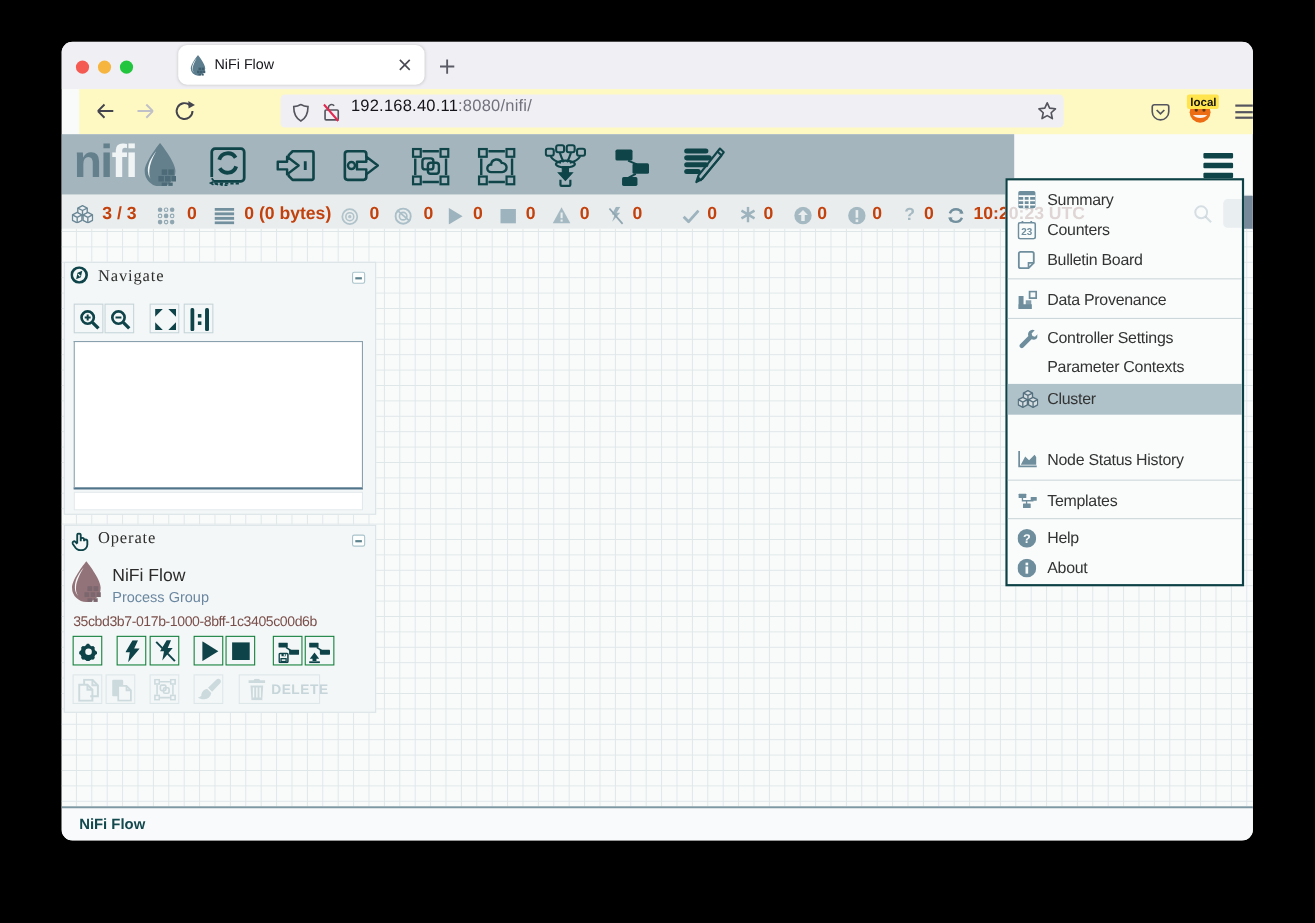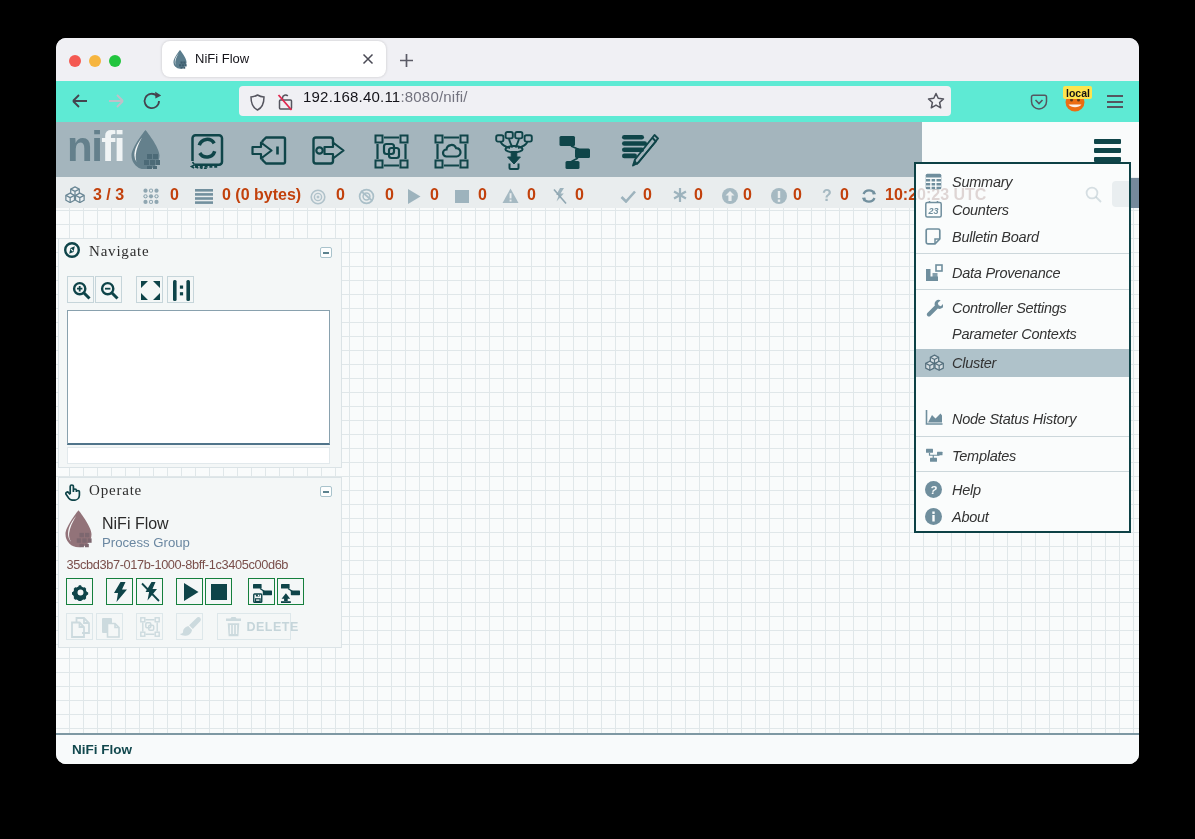--- a/index.html
+++ b/index.html
@@ -4,21 +4,21 @@
 <style>
   * { margin:0; padding:0; box-sizing:border-box; }
   html,body { width:1195px; height:839px; background:#000; font-family:"Liberation Sans", sans-serif; overflow:hidden; }
   .abs { position:absolute; }
   #win { position:absolute; left:56px; top:38px; width:1083px; height:726px; border-radius:10px; overflow:hidden; background:#f9fbfb; }
   
   #tabbar { position:absolute; left:0; top:0; width:1083px; height:43px; background:#f0f0f4; }
   .light { position:absolute; top:16.5px; width:12px; height:12px; border-radius:50%; }
   #tab { position:absolute; left:106px; top:3px; width:224px; height:36px; background:#fff; border-radius:8px; box-shadow:0 0 3px rgba(0,0,0,0.18); }
   #tab .title { position:absolute; left:33px; top:10px; font-size:13px; color:#15141a; }
-  #urlbar { position:absolute; left:0; top:43px; width:1083px; height:41px; background:#5eead4; }
+  #urlbar { position:absolute; left:16px; top:43px; width:1083px; height:41px; background:#fef9c3; }
   #urlfield { position:absolute; left:183px; top:5px; width:712px; height:30px; background:#f0f0f4; border-radius:4px; }
   #urltext { position:absolute; left:247px; top:7px; font-size:15px; color:#15141a; letter-spacing:0.2px;}
   #urltext .dim { color:#72727e; }
   
   #nifihead { position:absolute; left:0; top:84px; width:866px; height:55px; background:#a4b5bd; }
   #statusbar { position:absolute; left:0; top:139px; width:1083px; height:31px; background:#e9edee; }
   .scount { position:absolute; top:9px; font-size:16px; font-weight:bold; color:#c2410c; }
   #canvas { position:absolute; left:0; top:170px; width:1083px; height:527px; background:#f9fbfb;
     background-image:linear-gradient(to right, #e0e7e9 1px, transparent 1px), linear-gradient(to bottom, #e0e7e9 1px, transparent 1px);
     background-size:14px 14px; background-position:13px 2px; border-bottom:2px solid #7e98a3; }
@@ -27,21 +27,21 @@
   
   .palette { position:absolute; left:2px; width:284px; background:#f4f7f7; border:1px solid #dbe3e6; }
   .ptitle { position:absolute; left:30px; top:4px; font-family:"Liberation Serif", serif; font-size:15px; color:#2e2e2e; letter-spacing:0.8px; }
   .collapse { position:absolute; right:9px; top:8px; width:12px; height:11px; background:#fdfefe; border:1px solid #a9c3cc; border-radius:2px; }
   .collapse:after { content:""; position:absolute; left:2px; top:4px; width:6px; height:1.5px; background:#5d838f; }
   .navbtn { position:absolute; width:27px; height:27px; border:1px solid #c6d5da; }
   .opbtn { position:absolute; width:27px; height:27px; border:1px solid #15803d; }
   .opbtn.dis { border-color:#dde7ea; }
   
   #menu { position:absolute; left:858px; top:124px; width:217px; height:371px; background:#fafcfc; border:2px solid #0d4145; overflow:hidden; }
-  .mi { position:absolute; left:0; width:100%; height:28px;font-style:italic; }
+  .mi { position:absolute; left:0; width:100%; height:28px; }
   .mi .mtext { position:absolute; left:36px; top:6px; font-size:14.5px; letter-spacing:-0.25px; color:#333; }
   .mi svg { position:absolute; left:9px; top:5px; }
   .mdiv { position:absolute; left:0; width:100%; height:1px; background:#ccd7db; }
   .hl { background:#afc2ca; }
 </style>
 </head>
 <body>
 <div id="win">
 
   <div id="tabbar">

